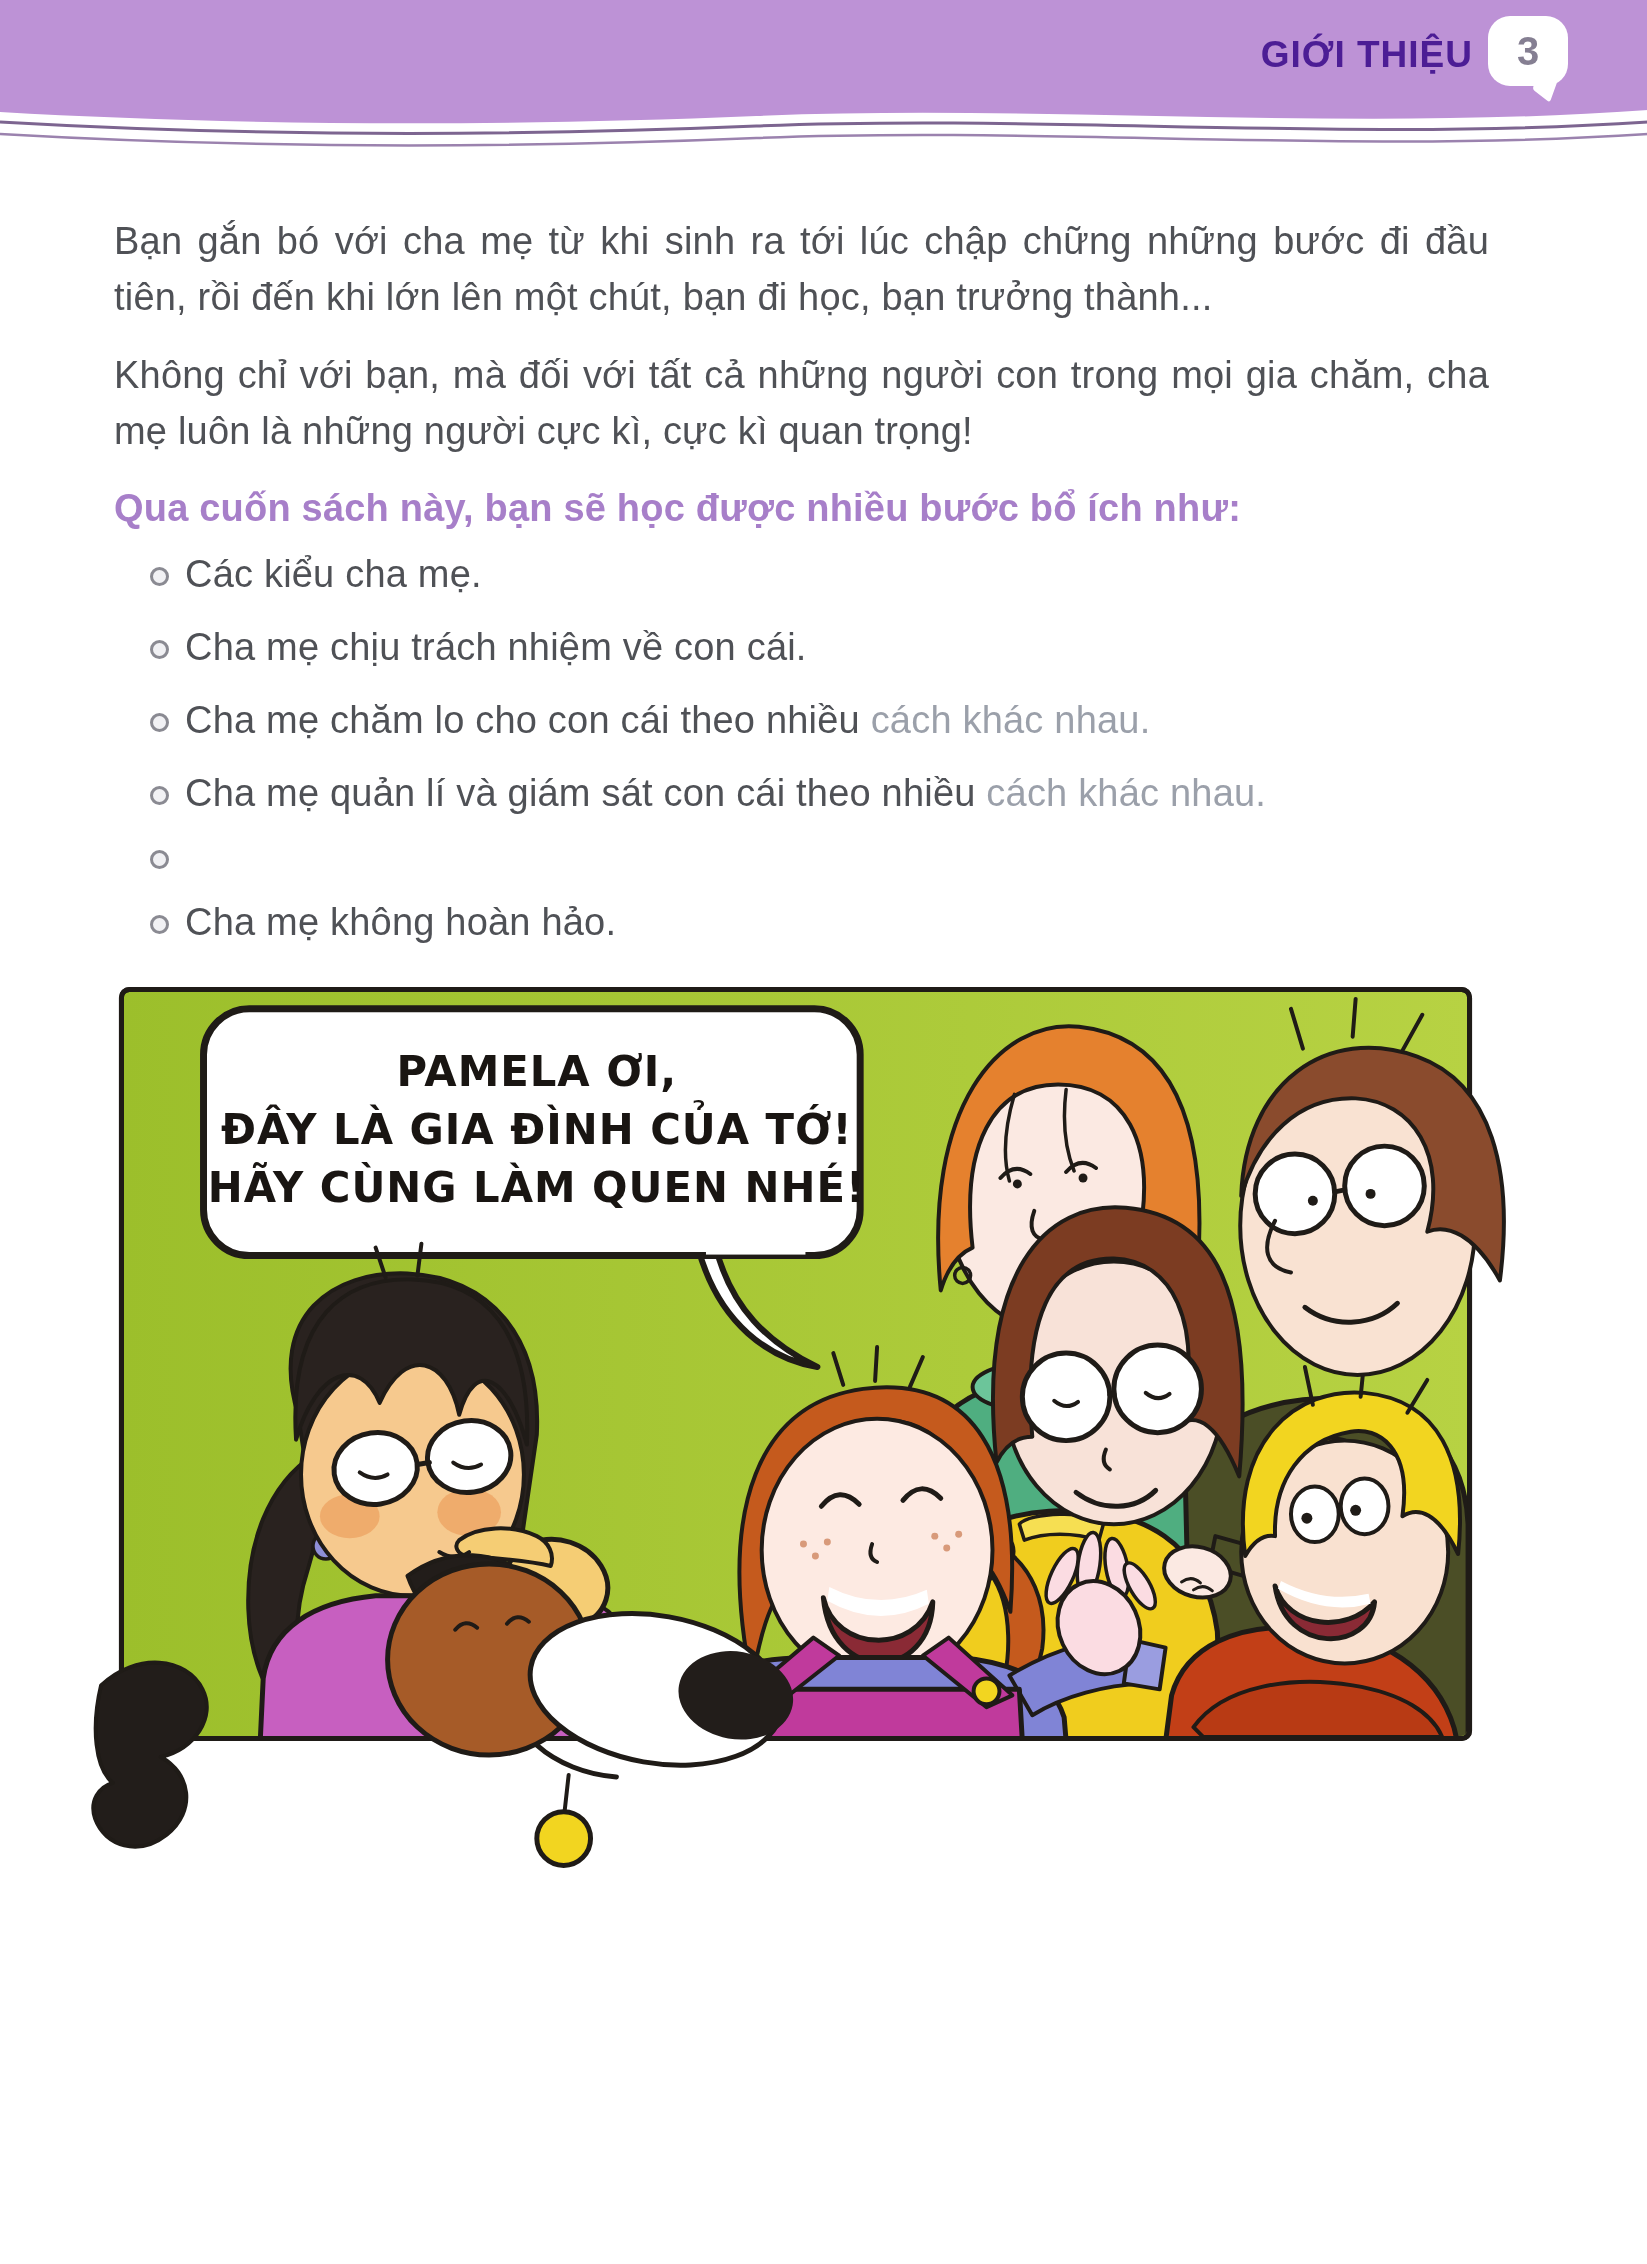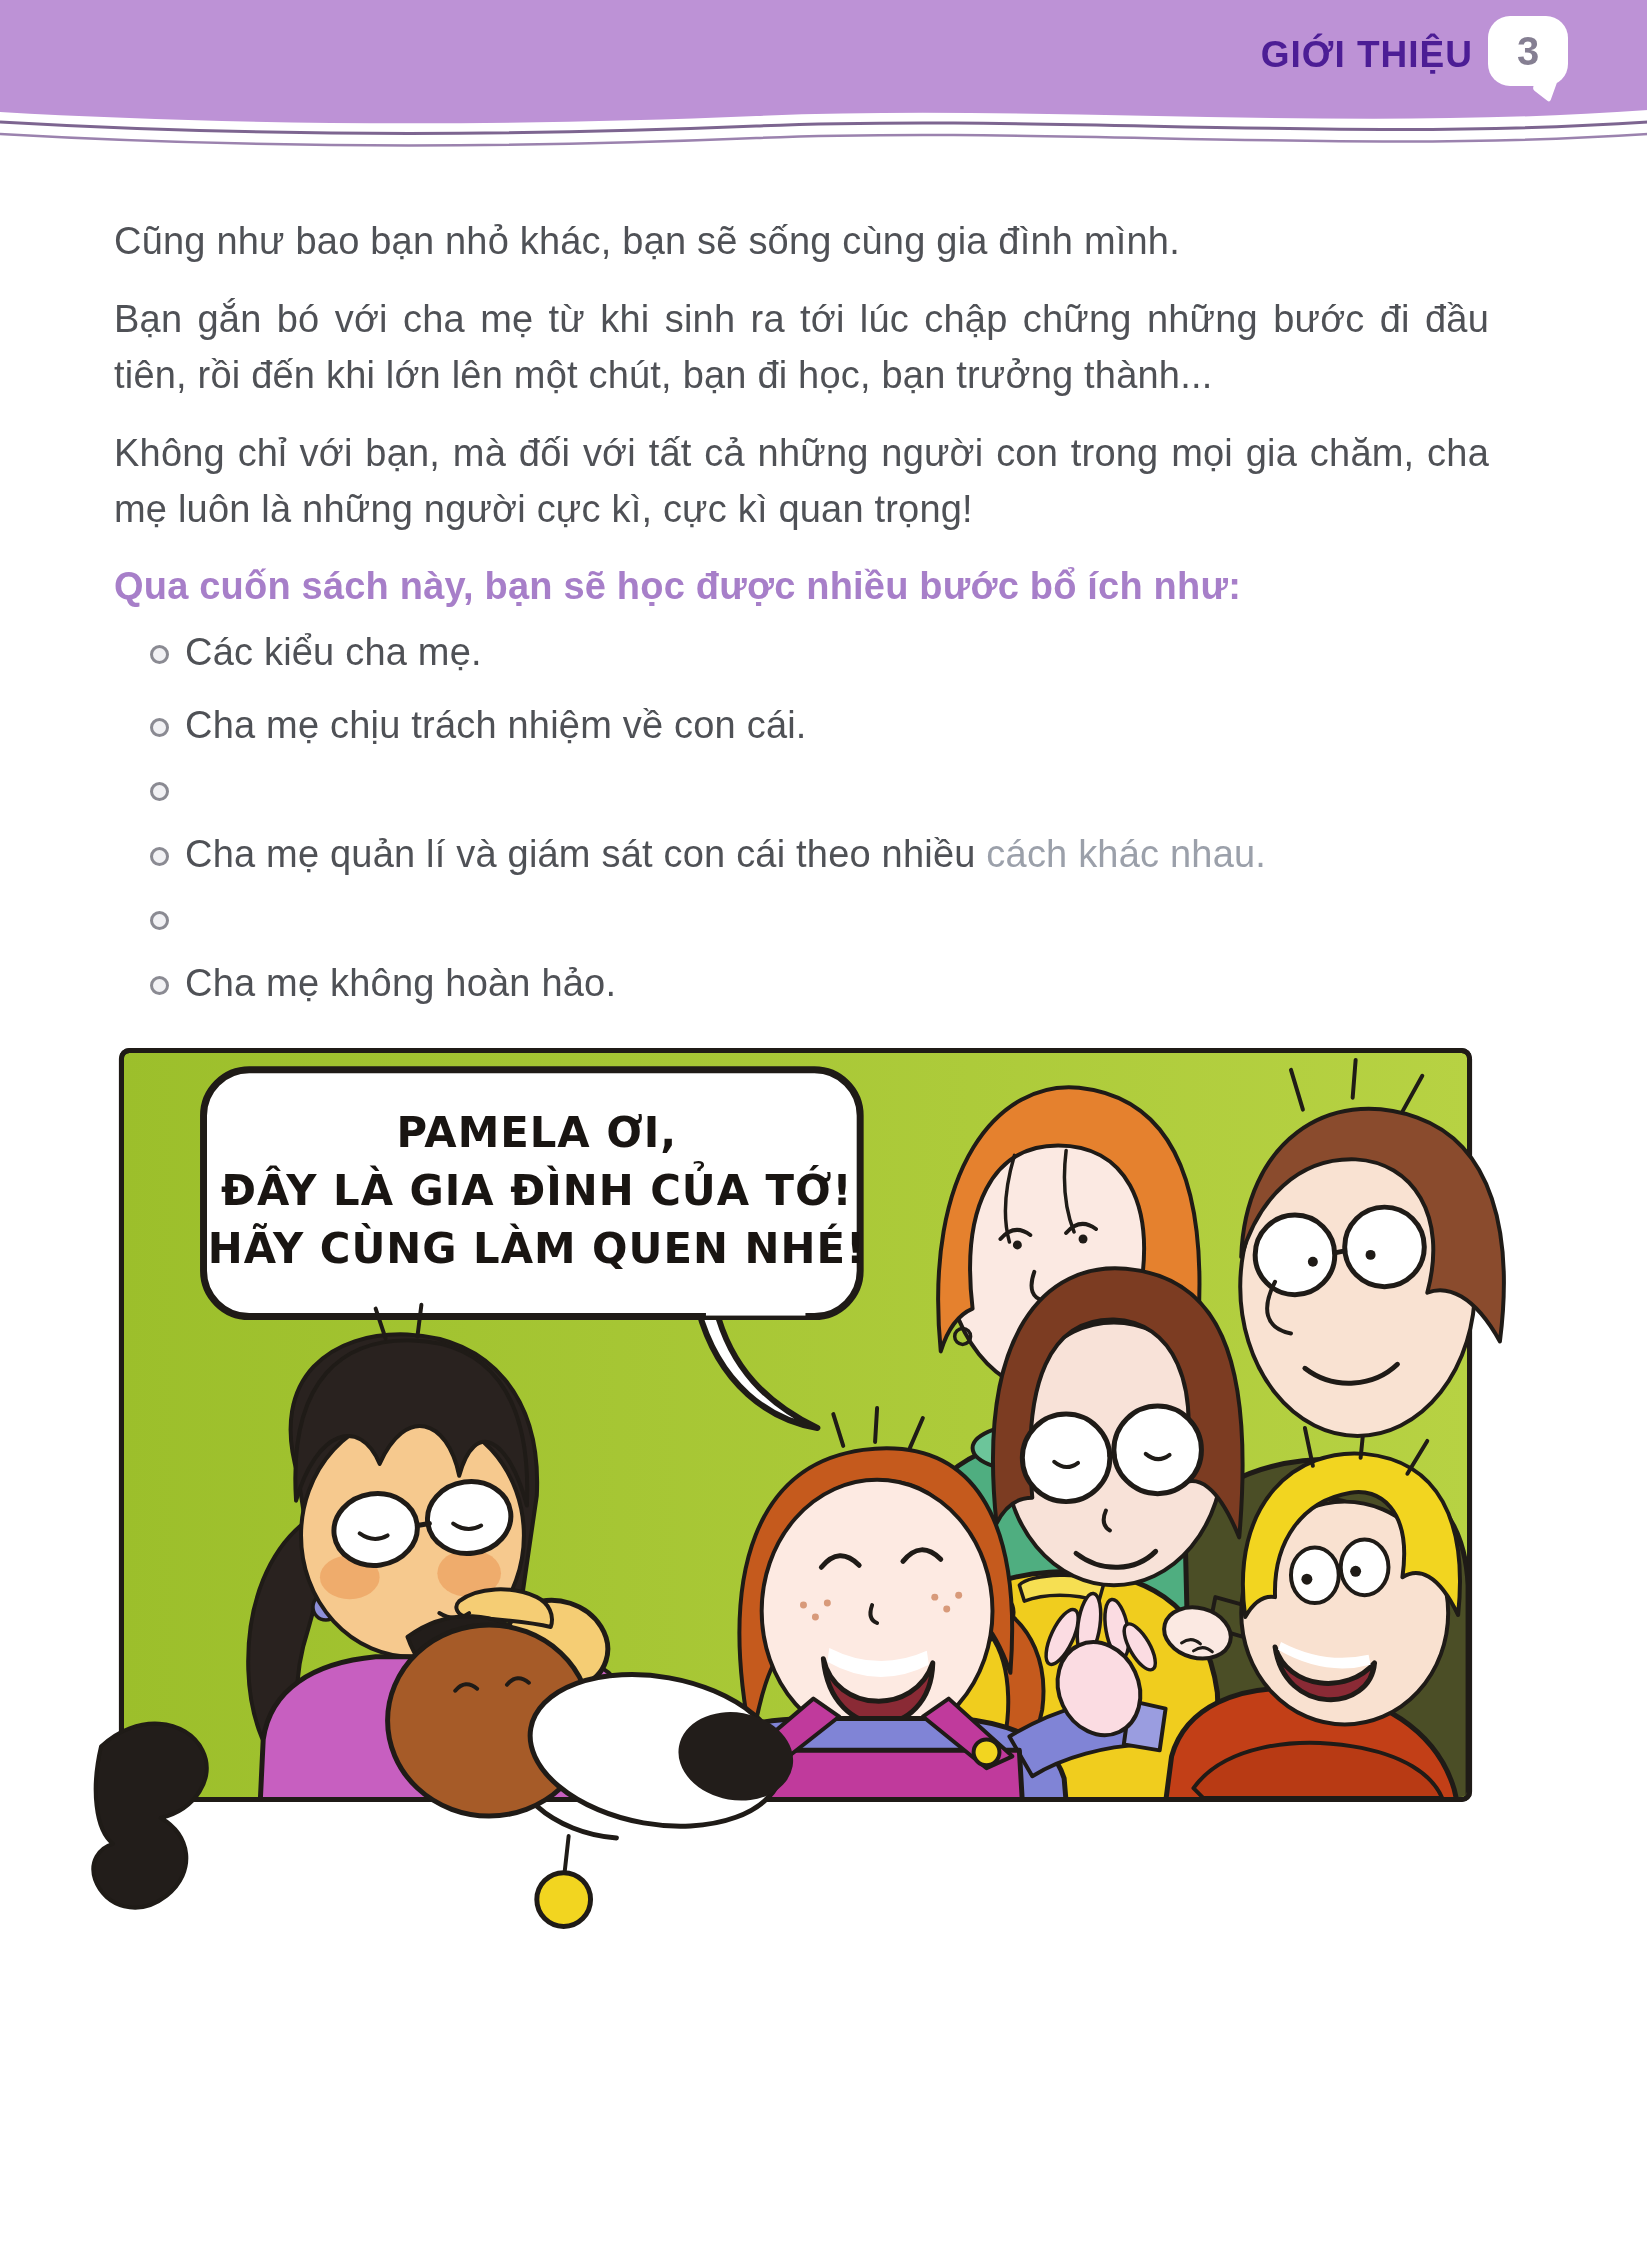--- a/index.html
+++ b/index.html
@@ -64,36 +64,36 @@
     <path d="M0,26 C210,38 470,42 760,30 C1050,18 1350,46 1656,26" stroke="#7d6590" stroke-width="3" fill="none"></path>
     <path d="M0,38 C210,50 470,54 760,42 C1050,30 1350,58 1656,38" stroke="#9b82ae" stroke-width="2.5" fill="none"></path>
   </svg>
   <div class="hdr-title">GIỚI THIỆU</div>
   <div class="page-badge">
     <span>3</span>
   </div>
 </div>
 
 <div class="content">
-  <p class="single">Cũng như bao bạn nhỏ khác, bạn sẽ sống cùng gia đình mình.</p>
   <p>Bạn gắn bó với cha mẹ từ khi sinh ra tới lúc chập chững những bước đi đầu tiên, rồi đến khi lớn lên một chút, bạn đi học, bạn trưởng thành...</p>
   <p>Không chỉ với bạn, mà đối với tất cả những người con trong mọi gia chăm, cha mẹ luôn là những người cực kì, cực kì quan trọng!</p>
   <div class="list-intro">Qua cuốn sách này, bạn sẽ học được nhiều bước bổ ích như:</div>
 
   <ul class="points">
     <li>
         <span class="ring"></span>
         <span><span>Các kiểu cha mẹ.</span><span class="faded"></span></span>
       </li>
     <li>
         <span class="ring"></span>
         <span><span>Cha mẹ chịu trách nhiệm về con cái.</span><span class="faded"></span></span>
       </li>
     <li>
         <span class="ring"></span>
+        <span><span>Cha mẹ chăm lo cho con cái theo nhiều </span><span class="faded">cách khác nhau.</span></span>
       </li>
     <li>
         <span class="ring"></span>
         <span><span>Cha mẹ quản lí và giám sát con cái theo nhiều </span><span class="faded">cách khác nhau.</span></span>
       </li>
     <li>
         <span class="ring"></span>
       </li>
     <li>
         <span class="ring"></span>

